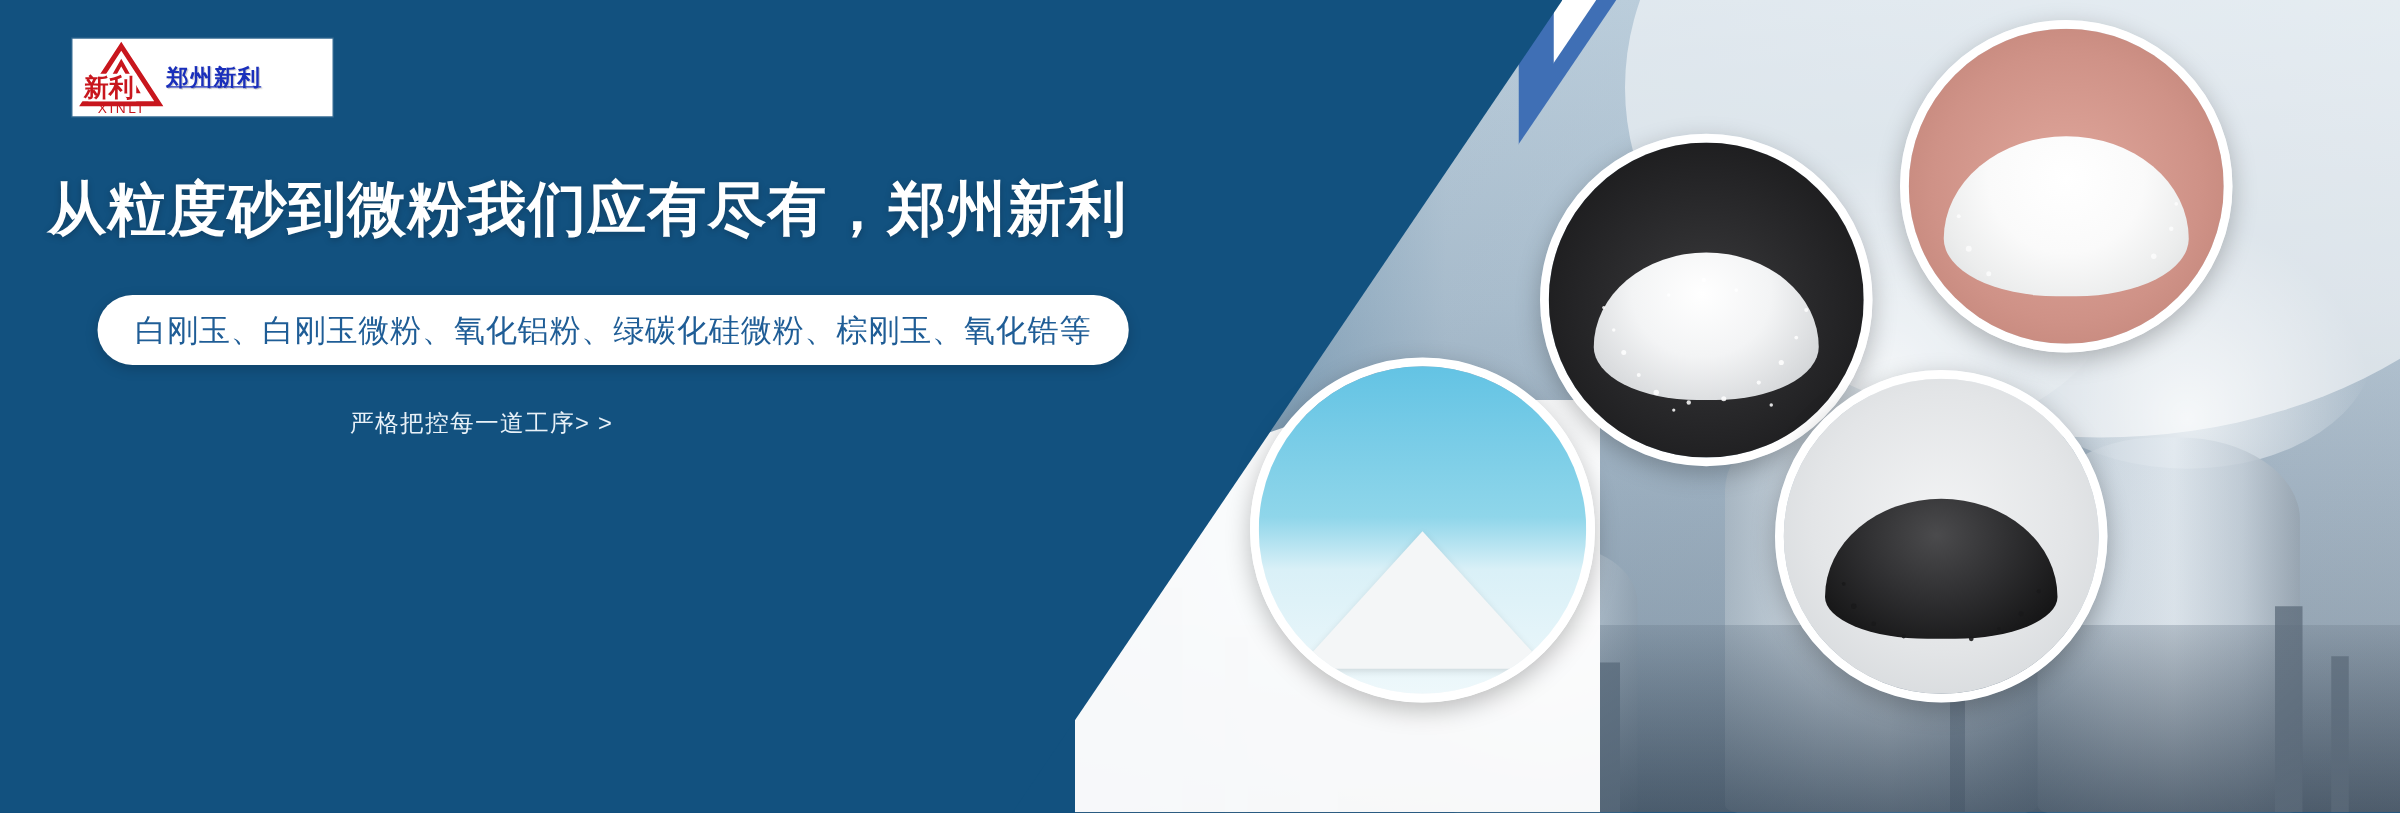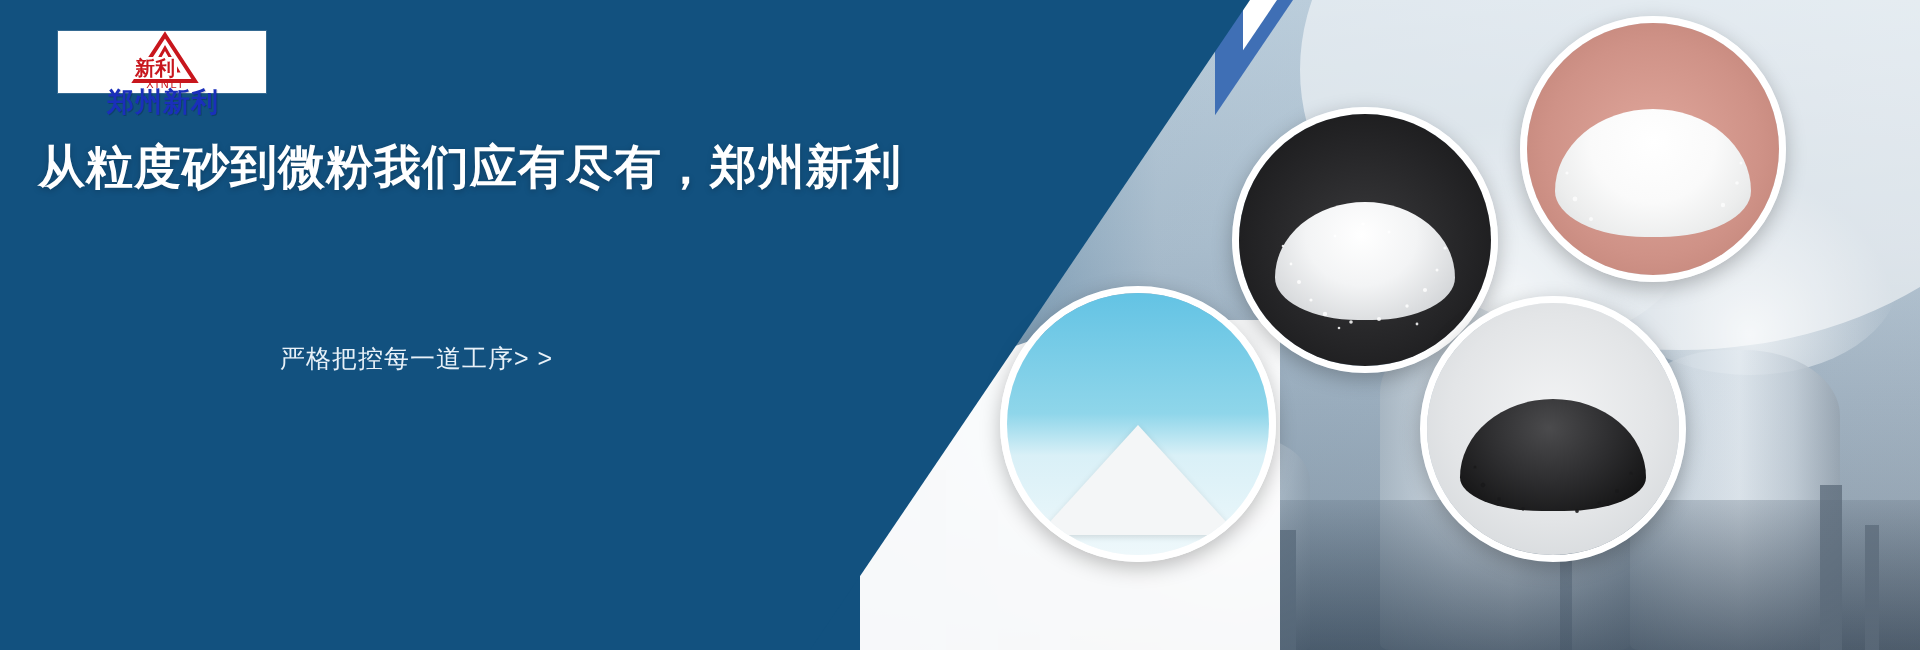--- a/index.html
+++ b/index.html
@@ -94,51 +94,51 @@
     clip-path:polygon(0 80px, 230px 0, 420px 0, 420px 330px, 0 330px);
     opacity:.96;
   }
 
   
   .logo-box{
     position:absolute;left:58px;top:31px;
     width:208px;height:62px;background:#ffffff;
     display:flex;align-items:center;
     box-shadow:0 0 0 1px rgba(255,255,255,.15);
-    flex-direction:column;
   }
   .logo-mark{
     position:relative;width:68px;height:58px;margin-left:5px;flex:0 0 auto;
   }
   .logo-mark svg{display:block;}
   .logo-cn{
-    color:#1a2fbb;font-weight:bold;font-size:27px;letter-spacing:1px;
+    color:#1a2fbb;font-weight:bold;font-size:18px;letter-spacing:1px;
     line-height:1;white-space:nowrap;margin-left:2px;
     text-shadow:1px 1px 0 rgba(0,0,0,.18);
+    text-decoration:underline;
   }
 
   
   .headline{
     position:absolute;left:38px;top:141px;
     color:#ffffff;font-size:47px;font-weight:bold;
     letter-spacing:1px;white-space:nowrap;line-height:1.1;
     text-shadow:0 2px 6px rgba(0,0,0,.22);
   }
   .pill{
     position:absolute;left:78px;top:236px;
     height:56px;padding:0 30px;border-radius:28px;
     background:#ffffff;display:flex;align-items:center;
     box-shadow:0 3px 10px rgba(0,0,0,.18);
   }
   .pill-text{
     color:#1f5d96;font-size:25px;white-space:nowrap;letter-spacing:.5px;
   }
   .cta{
-    position:absolute;left:280px;top:342px;
-    color:#e8f1f8;font-size:25px;letter-spacing:1px;white-space:nowrap;
+    position:absolute;left:280px;top:326px;
+    color:#e8f1f8;font-size:19px;letter-spacing:1px;white-space:nowrap;
   }
 
   
   .circle{
     position:absolute;border-radius:50%;overflow:hidden;
     border:7px solid #ffffff;
     box-shadow:0 6px 20px rgba(0,0,0,.25);
   }
   .c-grit-white{left:1232px;top:107px;width:252px;height:252px;}
   .c-grit-white .bg{
@@ -226,20 +226,23 @@
         <rect x="2" y="26" width="44" height="22" fill="#ffffff"></rect>
         <text x="24" y="44" font-family="'Liberation Sans',sans-serif" font-size="20" font-weight="bold" fill="#c8161d" text-anchor="middle">新利</text>
         <text x="34" y="57" font-family="'Liberation Sans',sans-serif" font-size="11" letter-spacing="2" fill="#c8161d" text-anchor="middle">XINLI</text>
       </svg>
     </div>
     <div class="logo-cn">郑州新利</div>
   </div>
 
   <div class="headline">从粒度砂到微粉我们应有尽有，郑州新利</div>
 
+  <div class="pill">
+    <span class="pill-text">白刚玉、白刚玉微粉、氧化铝粉、绿碳化硅微粉、棕刚玉、氧化锆等</span>
+  </div>
 
   <div class="cta">严格把控每一道工序&gt; &gt;</div>
 
   <div class="circle c-grit-white">
     <div class="bg"></div>
     <div class="heap heap-white-grit"></div>
     <svg class="speck" viewBox="0 0 252 252">
       <g fill="#ffffff" opacity=".85">
         <circle cx="60" cy="168" r="2"></circle>
           <circle cx="72" cy="186" r="1.6"></circle>

